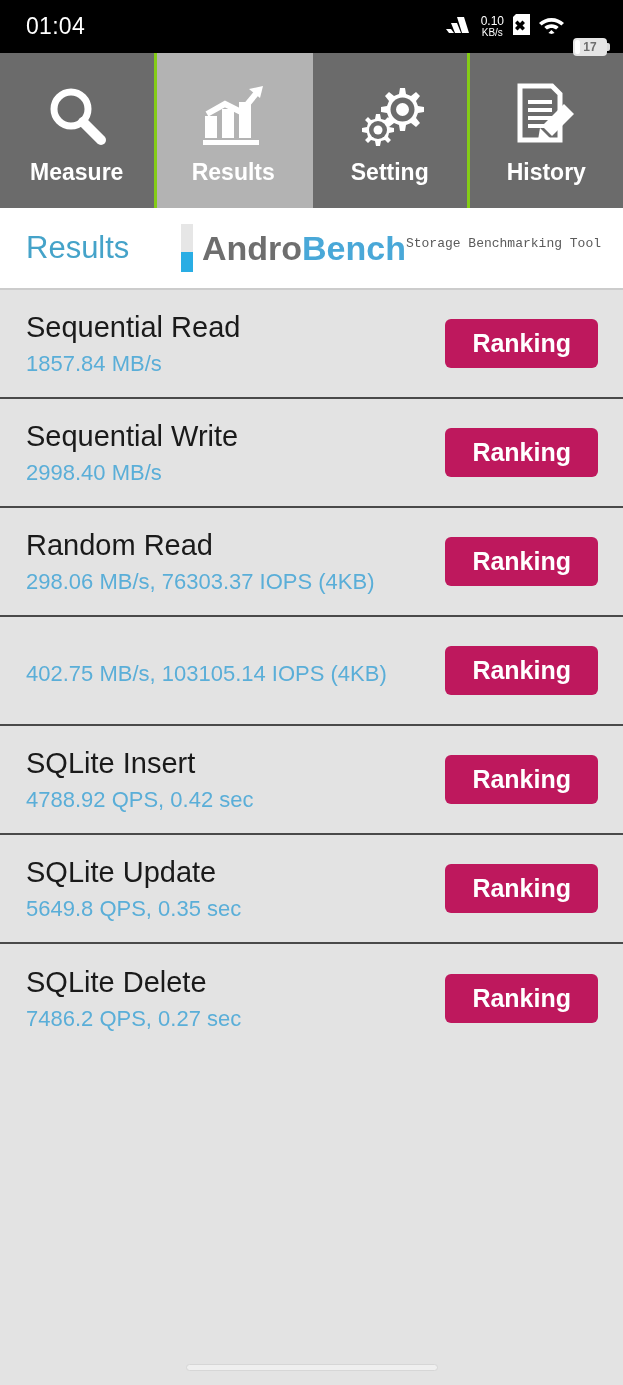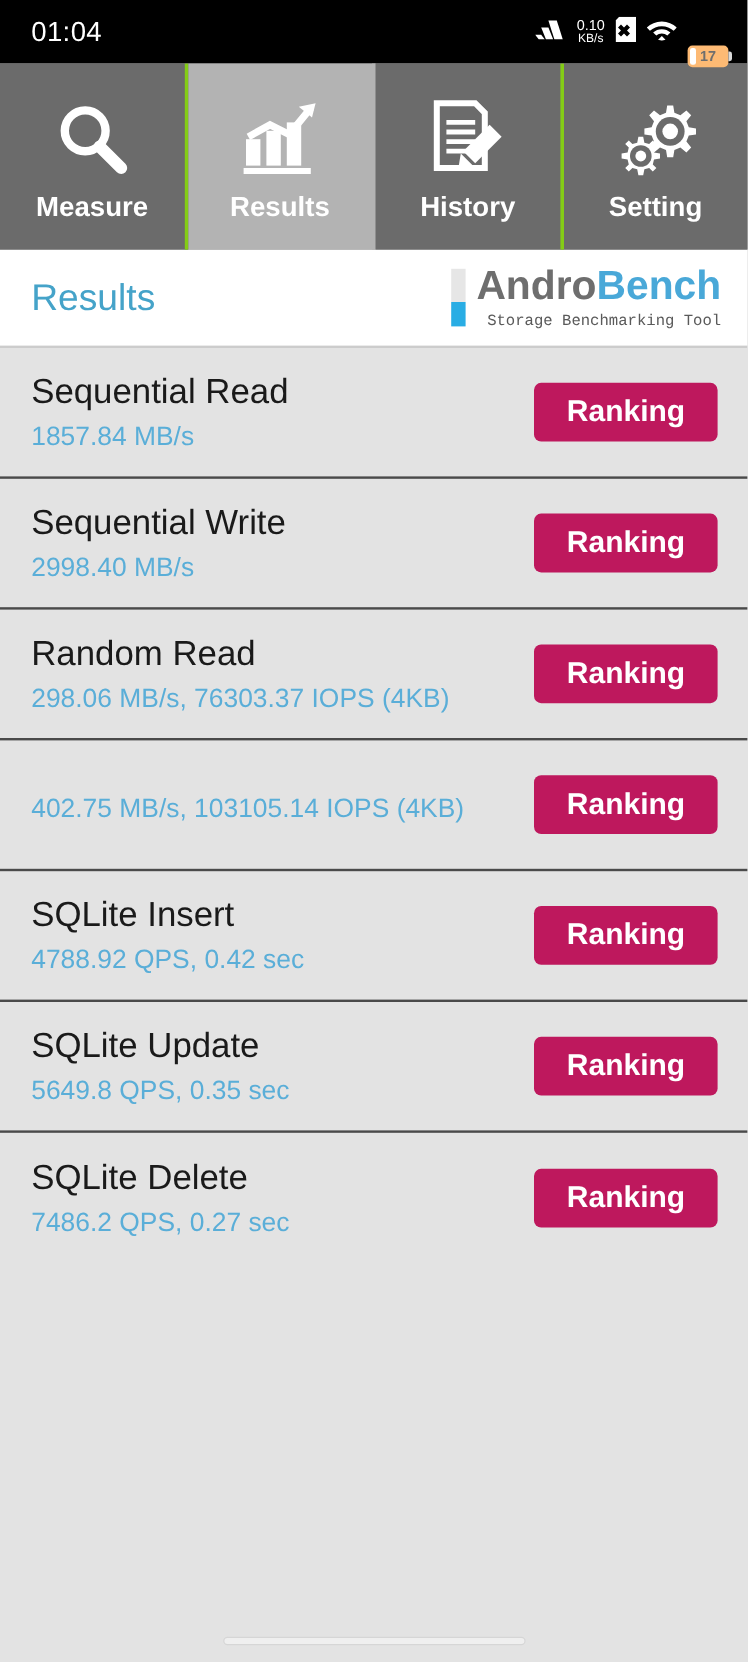--- a/index.html
+++ b/index.html
@@ -50,21 +50,21 @@
   }
   .netspeed .ns-val { font-size: 12px; }
   .netspeed .ns-unit { font-size: 10px; margin-top: 1px; }
   .sim-icon { display: block; }
   .wifi-icon { display: block; }
   .battery {
     position: relative;
     width: 34px;
     height: 18px;
     border-radius: 4px;
-    background: #fdba74;
+    background: #e5e5e5;
     display: flex;
     align-items: center;
     justify-content: center;
     margin-top: 41px;
   }
   .battery::after {
     content: "";
     position: absolute;
     right: -3px;
     top: 5px;
@@ -143,21 +143,21 @@
   .logo {
     display: flex;
     align-items: center;
     gap: 9px;
   }
   .logo-bar {
     width: 12px;
     height: 48px;
     background: linear-gradient(to bottom, #e6e6e6 0%, #e6e6e6 58%, #29ade4 58%, #29ade4 100%);
   }
-  .logo-text { display: flex; flex-direction: column; }
+  .logo-text { display: flex; flex-direction: row; }
   .logo-main {
     font-size: 34px;
     font-weight: bold;
     line-height: 1;
     font-family: "Liberation Sans", sans-serif;
   }
   .logo-andro { color: #6e6e6e; }
   .logo-bench { color: #49a8d8; }
   .logo-sub {
     font-size: 13px;
@@ -301,50 +301,50 @@
             <polygon points="64,4 50,7 61,16"></polygon>
           </g>
         </svg>
       </span>
       <span class="tab-label">Results</span>
     </div>
 
     <div class="tab">
       <span class="tab-icon">
         <svg width="68" height="68" viewBox="0 0 68 68">
-          <path d="M8 4 L40 4 L48 12 L48 58 L8 58 Z" fill="none" stroke="#ffffff" stroke-width="5"></path>
-          <g stroke="#ffffff" stroke-width="4">
-            <line x1="16" y1="20" x2="40" y2="20"></line>
-            <line x1="16" y1="28" x2="40" y2="28"></line>
-            <line x1="16" y1="36" x2="40" y2="36"></line>
-            <line x1="16" y1="44" x2="34" y2="44"></line>
-          </g>
-          <g fill="#ffffff">
-            <polygon points="52,22 62,32 40,54 30,44"></polygon>
-            <polygon points="28,46 26,58 38,56"></polygon>
-          </g>
-        </svg>
-      </span>
-      <span class="tab-label">History</span>
-    </div>
-
-    <div class="tab">
-      <span class="tab-icon">
-        <svg width="68" height="68" viewBox="0 0 68 68">
           <g fill="#ffffff">
             <path d="M44 6 L49 6 L50 12 L55 14 L60 10 L64 14 L60 19 L62 24 L68 25 L68 30 L62 31 L60 36 L64 41 L60 45 L55 41 L50 43 L49 49 L44 49 L43 43 L38 41 L33 45 L29 41 L33 36 L31 31 L25 30 L25 25 L31 24 L33 19 L29 14 L33 10 L38 14 L43 12 Z"></path>
             <circle cx="46.5" cy="27.5" r="12" fill="#6b6b6b"></circle>
             <circle cx="46.5" cy="27.5" r="6.5" fill="#ffffff"></circle>
             <path d="M20 32 L24 32 L25 37 L29 38 L32 35 L35 38 L32 41 L33 45 L38 46 L38 50 L33 51 L32 55 L35 58 L32 61 L29 58 L25 59 L24 64 L20 64 L19 59 L15 58 L12 61 L9 58 L12 55 L11 51 L6 50 L6 46 L11 45 L12 41 L9 38 L12 35 L15 38 L19 37 Z"></path>
             <circle cx="22" cy="48" r="9" fill="#6b6b6b"></circle>
             <circle cx="22" cy="48" r="4.5" fill="#ffffff"></circle>
           </g>
         </svg>
       </span>
       <span class="tab-label">Setting</span>
+    </div>
+
+    <div class="tab">
+      <span class="tab-icon">
+        <svg width="68" height="68" viewBox="0 0 68 68">
+          <path d="M8 4 L40 4 L48 12 L48 58 L8 58 Z" fill="none" stroke="#ffffff" stroke-width="5"></path>
+          <g stroke="#ffffff" stroke-width="4">
+            <line x1="16" y1="20" x2="40" y2="20"></line>
+            <line x1="16" y1="28" x2="40" y2="28"></line>
+            <line x1="16" y1="36" x2="40" y2="36"></line>
+            <line x1="16" y1="44" x2="34" y2="44"></line>
+          </g>
+          <g fill="#ffffff">
+            <polygon points="52,22 62,32 40,54 30,44"></polygon>
+            <polygon points="28,46 26,58 38,56"></polygon>
+          </g>
+        </svg>
+      </span>
+      <span class="tab-label">History</span>
     </div>
 
   </div>
 
   <div class="app-header">
     <div class="page-title">Results</div>
     <div class="logo">
       <span class="logo-bar"></span>
       <span class="logo-text">
         <span class="logo-main">

